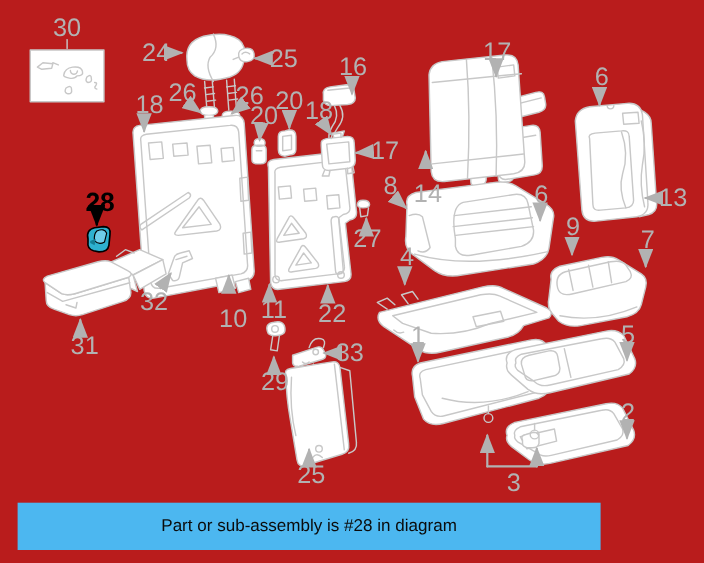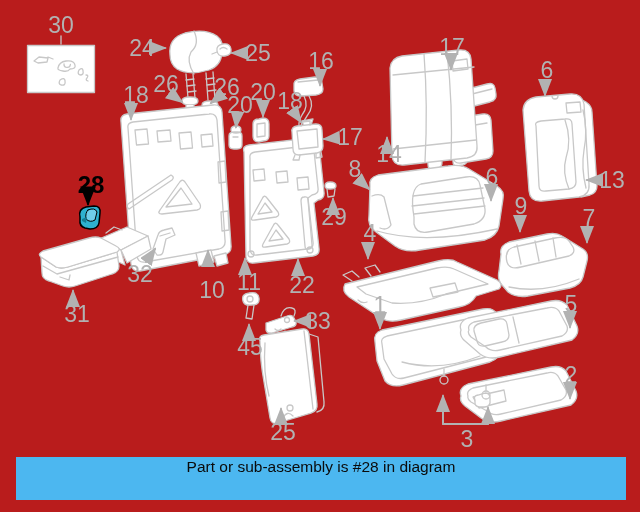--- a/index.html
+++ b/index.html
@@ -13,23 +13,23 @@
   .art .arrow{stroke:var(--label,#b2b2b2);stroke-width:2;fill:none;}
   .art .arrow-b{stroke:#000000;stroke-width:2.2;fill:none;}
   .art .hl{fill:var(--highlight,#2eb1cf);stroke:#000;stroke-width:1.5;}
   .art .hl2{fill:var(--highlight-light,#6fcde9);stroke:#000;stroke-width:1;}
   .art .hl3{fill:var(--highlight-dark,#147e95);stroke:none;}
   .art marker path{fill:var(--label,#b2b2b2);stroke:none;}
   .art marker.blk path{fill:#000;stroke:none;}
   .plabel{position:absolute;transform:translate(-50%,-50%);font-size:23px;line-height:1;
           color:var(--label,#b2b2b2);user-select:none;cursor:pointer;white-space:nowrap;}
   .plabel.dark{color:#000;font-weight:bold;font-size:24px;}
-  .banner{position:absolute;left:16px;top:457px;width:610px;height:43px;
+  .banner{position:absolute;left:16px;top:457px;width:530px;height:43px;
           background:var(--banner-bg,#4cb7f0);color:#0b0b0b;display:flex;
-          justify-content:center;text-align:center;
+          flex-direction:column;justify-content:center;text-align:center;
           font-size:15.5px;line-height:19.5px;}
 </style>
 </head>
 <body>
 
 <div class="screen">
 
   <svg class="art" viewBox="0 0 640 512">
     <defs>
       <marker id="ah" markerWidth="9" markerHeight="7" refX="8" refY="3.5" orient="auto">
@@ -293,35 +293,35 @@
   <div class="plabel" style="left:166px;top:84px">26</div>
   <div class="plabel" style="left:227px;top:87px">26</div>
   <div class="plabel" style="left:136px;top:95px">18</div>
   <div class="plabel" style="left:321px;top:61px">16</div>
   <div class="plabel" style="left:263px;top:92px">20</div>
   <div class="plabel" style="left:240px;top:105px">20</div>
   <div class="plabel" style="left:290px;top:101px">18</div>
   <div class="plabel" style="left:350px;top:137px">17</div>
   <div class="plabel" style="left:452px;top:47px">17</div>
   <div class="plabel" style="left:547px;top:70px">6</div>
-  <div class="plabel" style="left:389px;top:154px">14</div>
+  <div class="plabel" style="left:389px;top:176px">14</div>
   <div class="plabel" style="left:355px;top:169px">8</div>
   <div class="plabel" style="left:612px;top:180px">13</div>
   <div class="plabel" style="left:492px;top:177px">6</div>
-  <div class="plabel" style="left:334px;top:217px">29</div>
+  <div class="plabel" style="left:334px;top:217px">27</div>
   <div class="plabel" style="left:521px;top:206px">9</div>
   <div class="plabel" style="left:589px;top:218px">7</div>
   <div class="plabel" style="left:370px;top:233px">4</div>
   <div class="plabel" style="left:212px;top:290px">10</div>
   <div class="plabel" style="left:249px;top:282px">11</div>
   <div class="plabel" style="left:302px;top:285px">22</div>
   <div class="plabel" style="left:140px;top:274px">32</div>
   <div class="plabel" style="left:77px;top:314px">31</div>
   <div class="plabel" style="left:318px;top:321px">33</div>
-  <div class="plabel" style="left:250px;top:347px">45</div>
+  <div class="plabel" style="left:250px;top:347px">29</div>
   <div class="plabel" style="left:380px;top:305px">1</div>
   <div class="plabel" style="left:571px;top:304px">5</div>
   <div class="plabel" style="left:571px;top:375px">2</div>
   <div class="plabel" style="left:283px;top:432px">25</div>
   <div class="plabel" style="left:467px;top:439px">3</div>
   <div class="plabel dark" style="left:91px;top:185px">28</div>
 
   <div class="banner">
     <div>Part or sub-assembly is #28 in diagram</div>
   </div>

